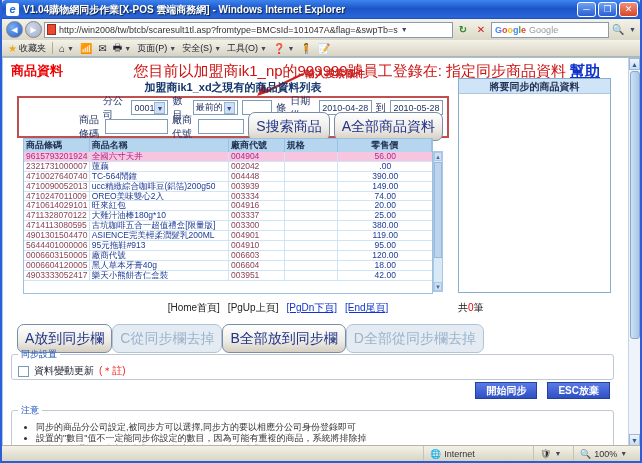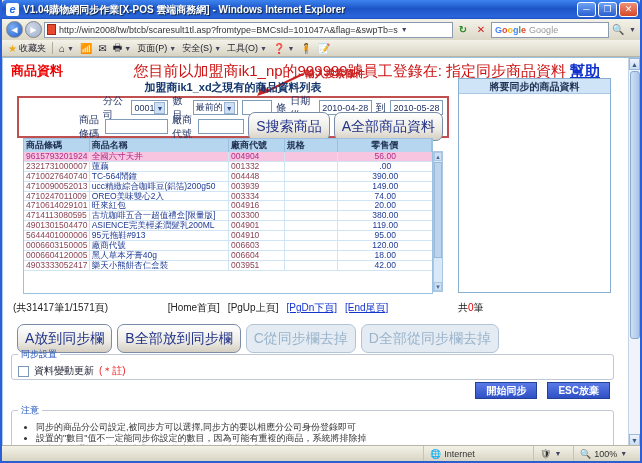--- a/index.html
+++ b/index.html
@@ -104,21 +104,21 @@
   .sync-count { position:absolute; left:455px; top:243px; font-size:10px; color:#222; }
   .sync-count .zero { color:#ee0000; }
 
   
   .sync-panel { position:absolute; left:455px; top:20px; width:153px; height:215px; border:1px solid #88aed0;
                 background:#fff; }
   .sync-panel-header { height:15px; background:#cfe4f6; border-bottom:1px solid #a8c8e4; text-align:center;
                        font-weight:bold; font-size:10px; color:#223355; line-height:15px; }
 
   
-  .actions { position:absolute; left:14px; top:266px; display:flex; gap:5px; }
+  .actions { position:absolute; left:14px; top:266px; display:flex; }
   .xpbtn.disabled { background:#e4ebf2; color:#9ab4cc; border-color:#b0c4d8; }
 
   
   .fset { position:absolute; left:8px; right:26px; border:1px solid #c0c8d4; border-radius:3px; padding:3px 6px 2px; }
   .fset legend { color:#2255bb; font-size:9px; padding:0 3px; }
   .fs-sync { top:290px; height:32px; }
   .chk-row { display:flex; align-items:center; gap:5px; font-size:10px; color:#223; }
   .chk { width:11px; height:11px; background:#fff; border:1px solid #7a98b8; }
   .note-red { color:#ee2222; }
 
@@ -279,21 +279,21 @@
             <div class="g-row hl">
               <div class="cell c0">9615793201924</div>
               <div class="cell c1">全國六寸天井</div>
               <div class="cell c2">004904</div>
               <div class="cell c3"></div>
               <div class="cell c4">56.00</div>
             </div>
             <div class="g-row">
               <div class="cell c0">2321731000007</div>
               <div class="cell c1">蓮藕</div>
-              <div class="cell c2">001332</div>
+              <div class="cell c2">002042</div>
               <div class="cell c3"></div>
               <div class="cell c4">.00</div>
             </div>
             <div class="g-row">
               <div class="cell c0">4710027640740</div>
               <div class="cell c1">TC-564鬧鐘</div>
               <div class="cell c2">004448</div>
               <div class="cell c3"></div>
               <div class="cell c4">390.00</div>
             </div>
@@ -310,20 +310,27 @@
               <div class="cell c2">003334</div>
               <div class="cell c3"></div>
               <div class="cell c4">74.00</div>
             </div>
             <div class="g-row">
               <div class="cell c0">4710614029101</div>
               <div class="cell c1">旺來紅包</div>
               <div class="cell c2">004916</div>
               <div class="cell c3"></div>
               <div class="cell c4">20.00</div>
+            </div>
+            <div class="g-row">
+              <div class="cell c0">4711328070122</div>
+              <div class="cell c1">大雞汁油棒180g*10</div>
+              <div class="cell c2">003337</div>
+              <div class="cell c3"></div>
+              <div class="cell c4">25.00</div>
             </div>
             <div class="g-row">
               <div class="cell c0">4714113080595</div>
               <div class="cell c1">古坑咖啡五合一超值禮盒[限量版]</div>
               <div class="cell c2">003300</div>
               <div class="cell c3"></div>
               <div class="cell c4">380.00</div>
             </div>
             <div class="g-row">
               <div class="cell c0">4901301504470</div>
@@ -362,40 +369,39 @@
             </div>
           </div>
       </div>
       <div class="tbl-scroll">
         <div class="sb-arrow">▲</div>
         <div class="sb-thumb"></div>
         <div class="sb-arrow sb-down">▼</div>
       </div>
     </div>
 
-    <div class="pag-summary">(共31417筆1/1571頁)</div>
     <div class="pag-nav">
       <span>[Home首頁]</span>
       <span>[PgUp上頁]</span>
       <a href="#" class="pag-link">[PgDn下頁]</a>
       <a href="#" class="pag-link">[End尾頁]</a>
     </div>
 
     <div class="sync-panel">
       <div class="sync-panel-header">將要同步的商品資料</div>
       <div style="height:198px;"></div>
     </div>
     <div class="sync-count">
       <span>共</span><span class="zero">0</span><span>筆</span>
     </div>
 
     <div class="actions">
       <button class="xpbtn">A放到同步欄</button>
+      <button class="xpbtn disabled">C從同步欄去掉</button>
       <button class="xpbtn">B全部放到同步欄</button>
-      <button class="xpbtn disabled">C從同步欄去掉</button>
       <button class="xpbtn disabled">D全部從同步欄去掉</button>
     </div>
 
     <fieldset class="fset fs-sync">
       <legend>同步設置</legend>
       <div class="chk-row">
         <span class="chk"></span>
         <span>資料變動更新</span>
         <span class="note-red">(＊註)</span>
       </div>

